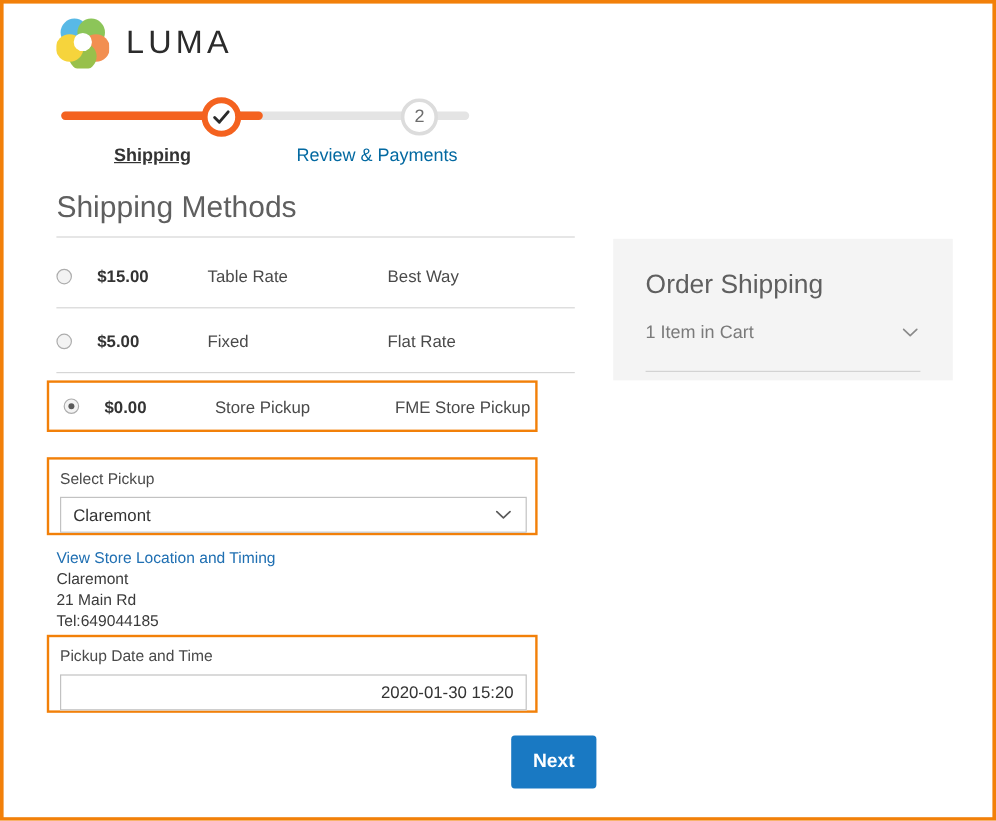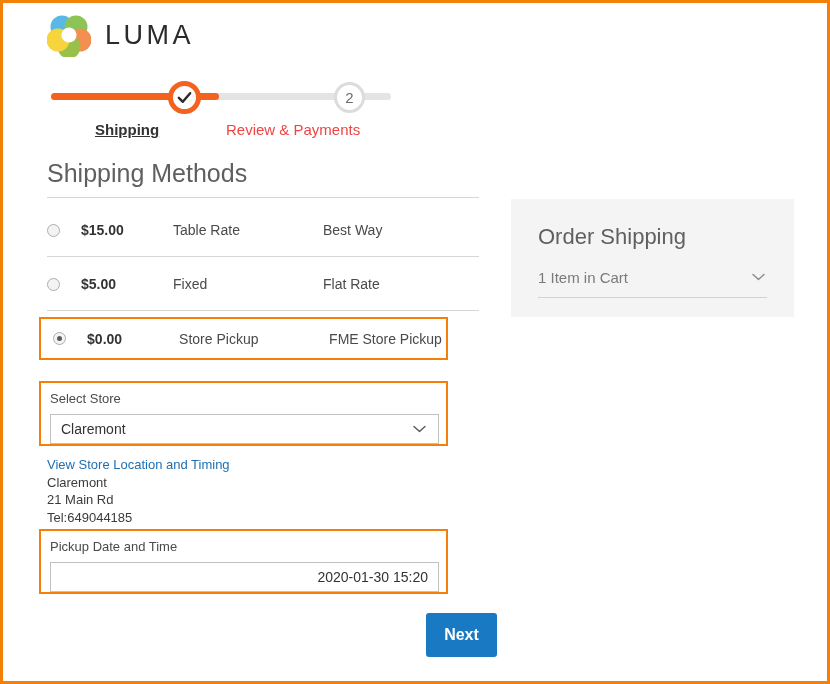--- a/index.html
+++ b/index.html
@@ -111,22 +111,22 @@
     font-size: 15px;
     white-space: nowrap;
   }
   .step-label-1 {
     left: 44px;
     font-weight: bold;
     color: #333333;
     text-decoration: underline;
   }
   .step-label-2 {
-    left: 175px;
-    color: #ef4444;
+    left: 196px;
+    color: #0369a1;
   }
 
   
   .sec-title {
     position: absolute;
     left: 44px;
     top: 155px;
     font-size: 25px;
     color: #5f5f5f;
     font-weight: 400;
@@ -316,21 +316,21 @@
     font-size: 22px;
     color: #5f5f5f;
     font-weight: 400;
     line-height: 1.1;
   }
   .os-toggle {
     position: relative;
     margin-top: 20px;
     width: 229px;
     border-bottom: 1px solid #d3d3d3;
-    padding-bottom: 10px;
+    padding-bottom: 22px;
     cursor: pointer;
   }
   .os-toggle-label {
     font-size: 15px;
     color: #7a7a7a;
   }
   .os-chev {
     position: absolute;
     right: 2px;
     top: 4px;
@@ -416,21 +416,21 @@
     <div class="method-row selected">
       <span class="radio checked"></span>
       <span class="col-price">$0.00</span>
       <span class="col-carrier">Store Pickup</span>
       <span class="col-method">FME Store Pickup</span>
     </div>
 
   </div>
 
   <div class="store-box">
-    <div class="field-label">Select Store</div>
+    <div class="field-label">Select Pickup</div>
     <div class="select-wrap">
       <span class="select-value">Claremont</span>
       <svg class="chev" viewBox="0 0 13 8">
         <path d="M1 1.4 L6.5 6.6 L12 1.4" fill="none" stroke="#5a5a5a" stroke-width="1.4" stroke-linecap="round" stroke-linejoin="round"></path>
       </svg>
     </div>
   </div>
 
   <div class="store-info">
     <a class="store-link" href="#">View Store Location and Timing</a>

